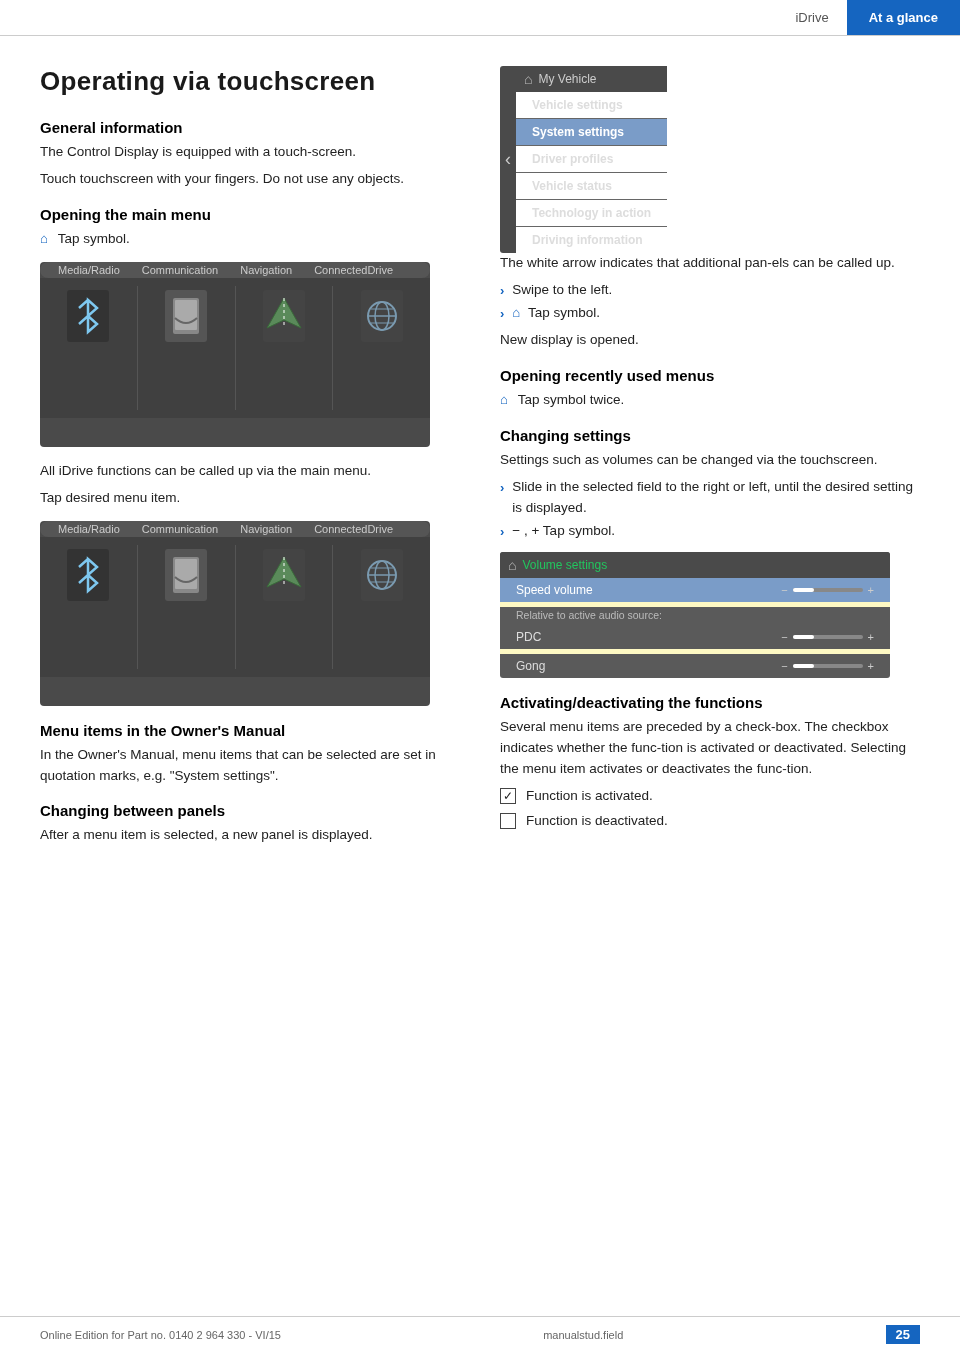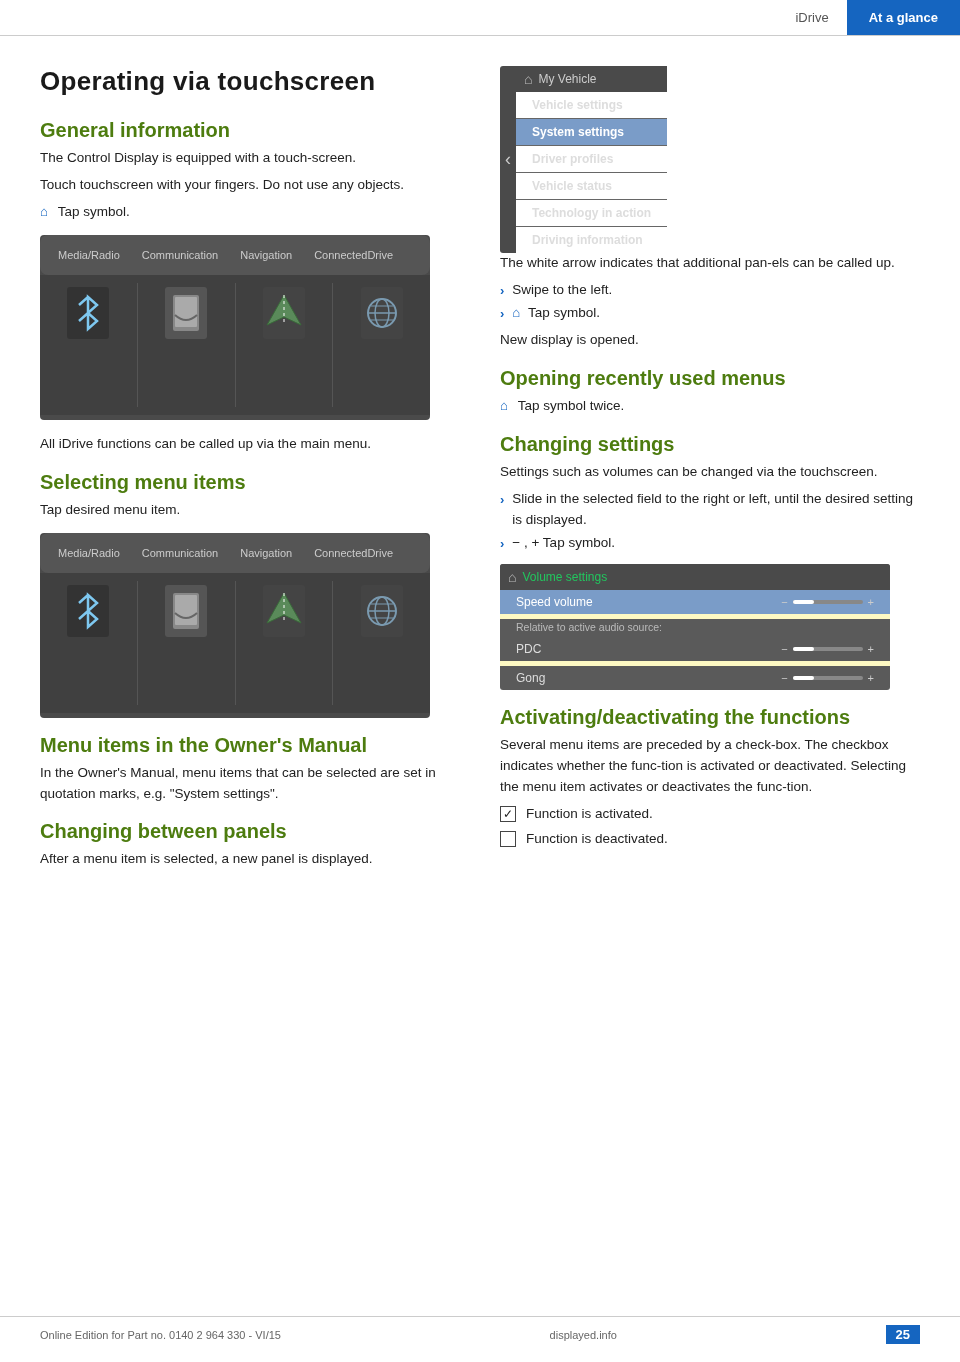--- a/index.html
+++ b/index.html
@@ -61,22 +61,22 @@
     .page-title {
       font-size: 26px;
       font-weight: bold;
       color: #1a1a1a;
       margin-bottom: 22px;
       letter-spacing: 0.3px;
     }
 
     
     .section-heading {
-      color: #4d7c0f;
-      font-size: 20px;
+      color: #000000;
+      font-size: 15px;
       font-weight: bold;
       margin-bottom: 6px;
       margin-top: 16px;
     }
 
     
     .body-text {
       font-size: 13.5px;
       line-height: 1.55;
       color: #222;
@@ -89,21 +89,21 @@
       border-radius: 4px;
       margin: 12px 0 14px 0;
       overflow: hidden;
       width: 390px;
       height: 175px;
       position: relative;
     }
     .screen-top-bar {
       display: flex;
       background: #555;
-      padding: 12px 8px;
+      padding: 0 8px;
       gap: 2px;
       border-radius: 8px;
     }
     .screen-tab {
       color: #ccc;
       font-size: 11px;
       padding: 2px 10px;
       border-radius: 2px;
     }
     .screen-icon-cell {
@@ -301,20 +301,21 @@
 <div class="main-content">
 
   <div class="left-col">
 
     <div class="page-title">Operating via touchscreen</div>
 
     <div class="section-heading">General information</div>
     <div class="body-text">The Control Display is equipped with a touch‑screen.</div>
     <div class="body-text">Touch touchscreen with your fingers. Do not use any objects.</div>
 
+    <div class="section-heading">Opening the main menu</div>
     <div class="body-text">
       <span style="color:#1565c0; margin-right:6px;">⌂</span>
       <span>Tap symbol.</span>
     </div>
 
     <div class="screen-mockup" style="height:185px; width:390px;">
 
       <div class="screen-top-bar">
         <span class="screen-tab">Media/Radio</span>
         <span class="screen-tab">Communication</span>
@@ -360,21 +361,20 @@
               <line x1="10" y1="19" x2="32" y2="19" stroke="#7a9ab0" stroke-width="1"></line>
               <line x1="10" y1="33" x2="32" y2="33" stroke="#7a9ab0" stroke-width="1"></line>
             </svg>
           </div>
         </div>
       </div>
     </div>
 
     <div class="body-text">All iDrive functions can be called up via the main menu.</div>
 
-    <div class="section-heading">Selecting menu items</div>
     <div class="body-text">Tap desired menu item.</div>
 
     <div class="screen-mockup" style="height:185px; width:390px;">
       <div class="screen-top-bar">
         <span class="screen-tab">Media/Radio</span>
         <span class="screen-tab">Communication</span>
         <span class="screen-tab">Navigation</span>
         <span class="screen-tab">ConnectedDrive</span>
       </div>
       <div class="screen-content" style="flex:1; height:140px;">
@@ -542,15 +542,15 @@
     <div class="checkbox-item">
       <div class="checkbox-unchecked"></div>
       <span>Function is deactivated.</span>
     </div>
 
   </div>
 </div>
 
 <div class="footer">
   <span>Online Edition for Part no. 0140 2 964 330 - VI/15</span>
-  <span>displayed.info</span>
+  <span>manualstud.field</span>
   <span class="footer-page">25</span>
 </div>
 
 </body></html>

